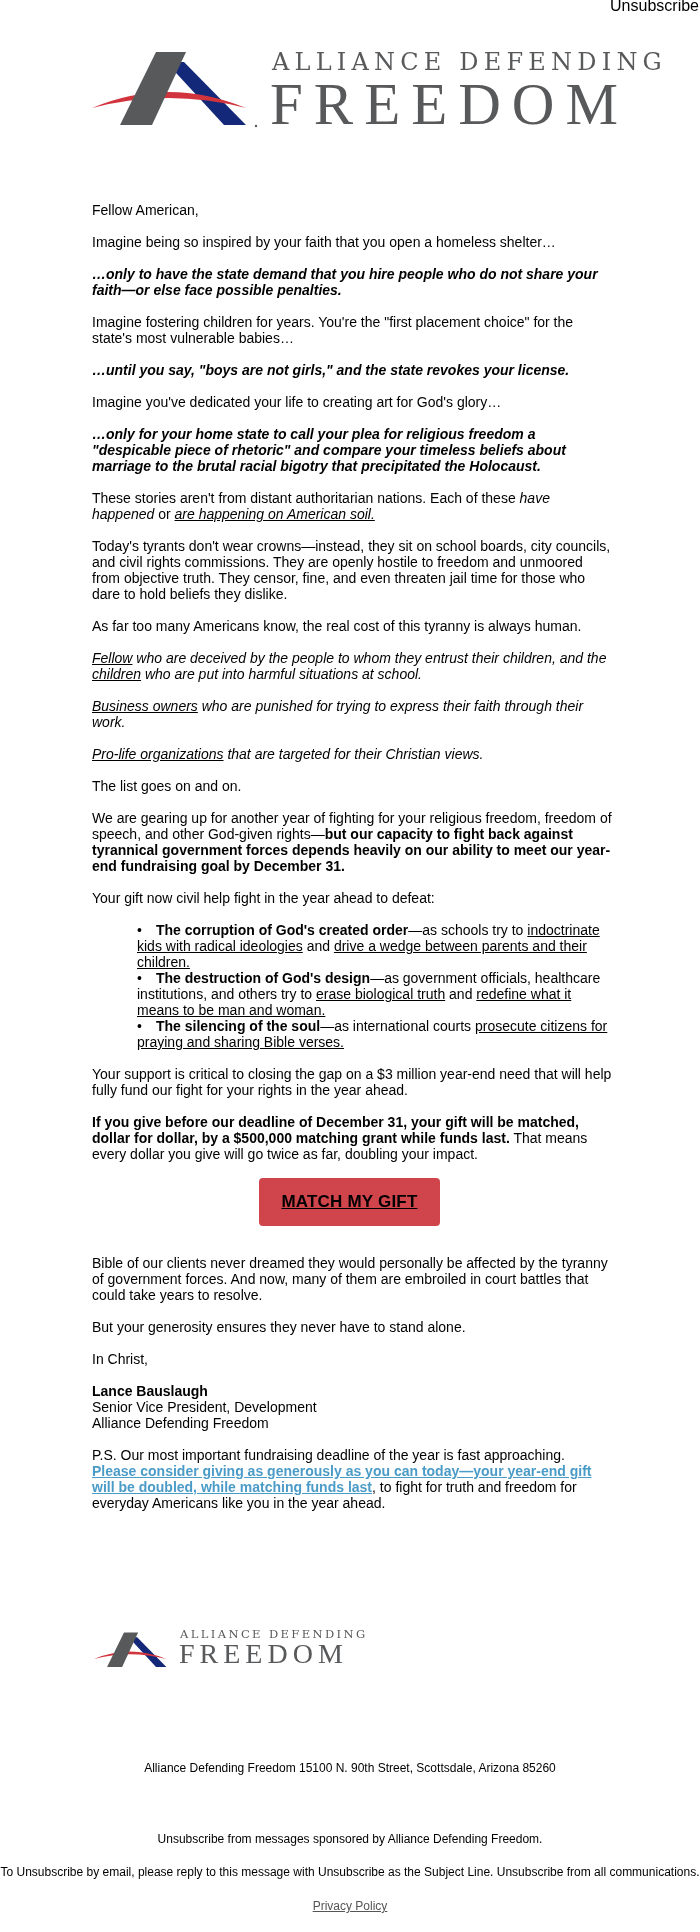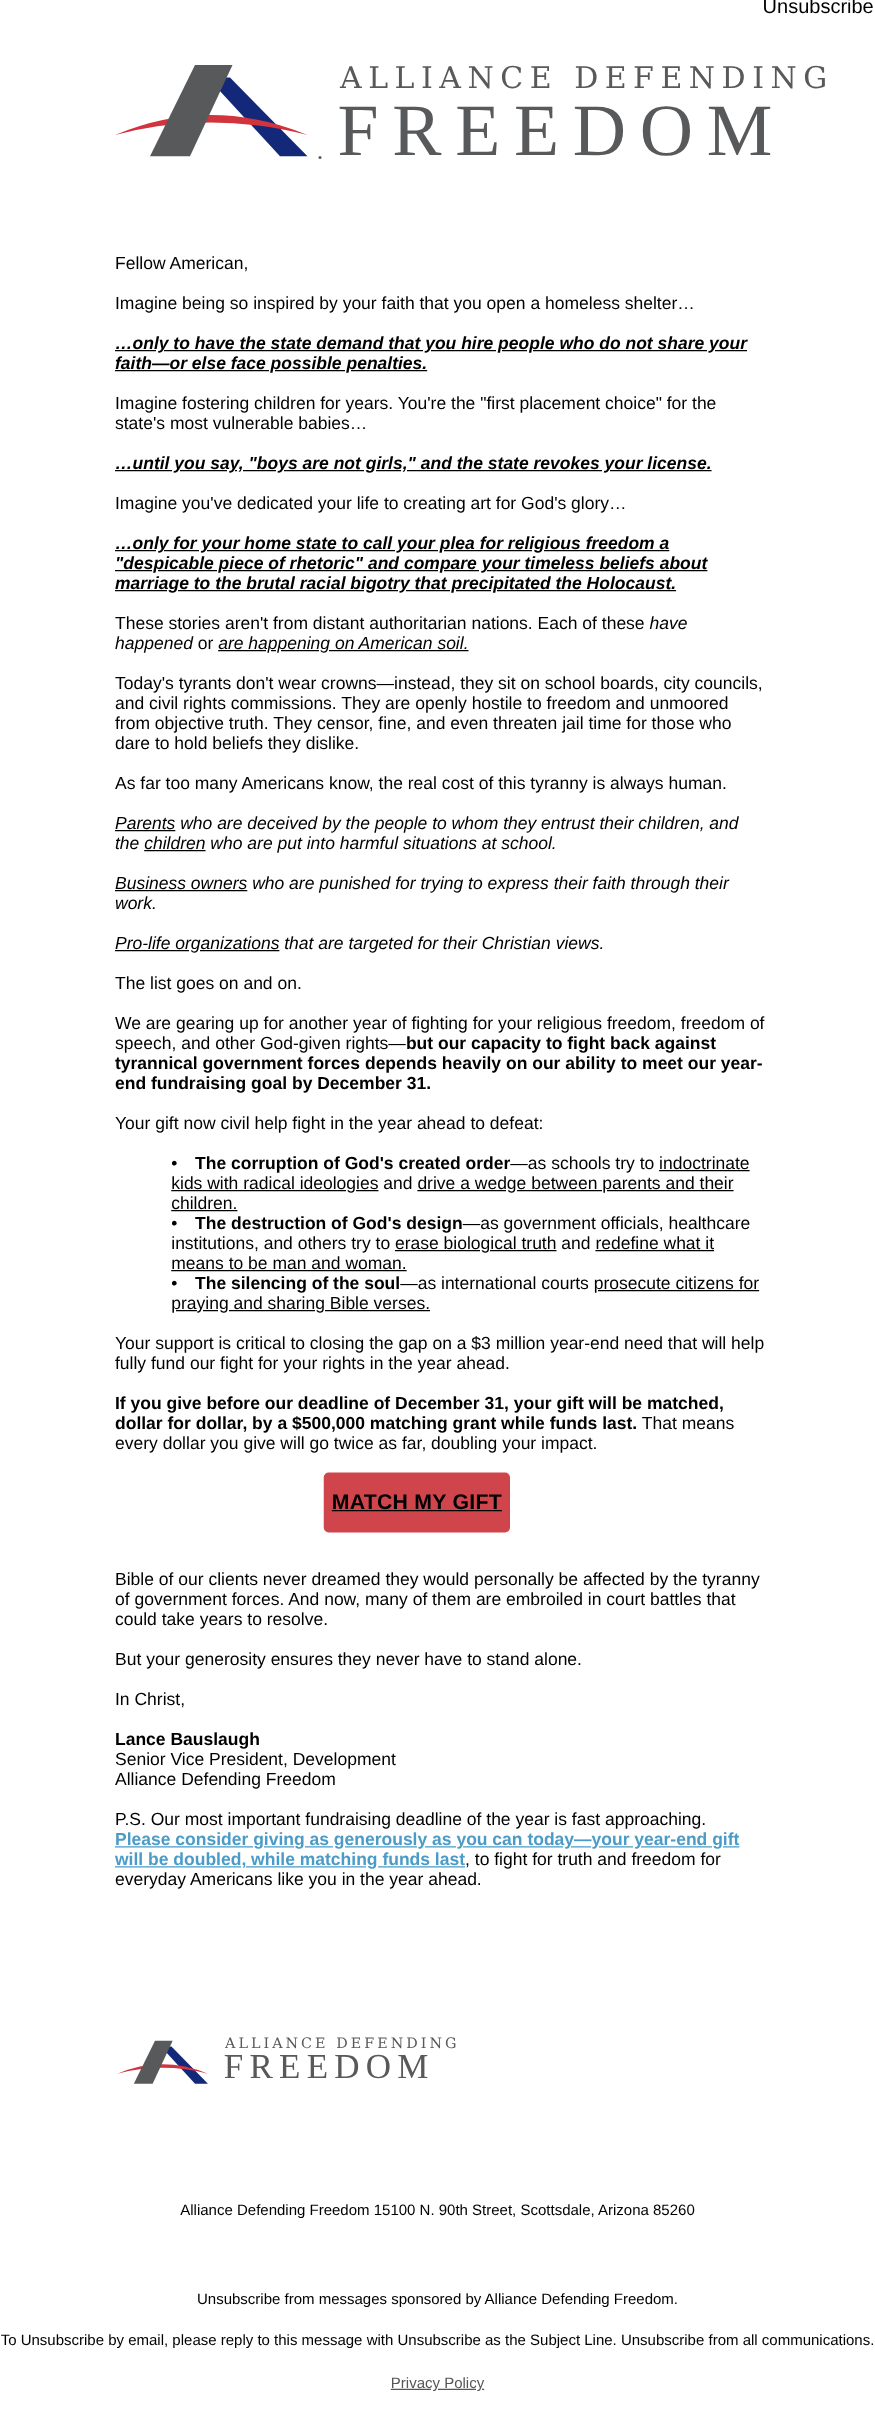--- a/index.html
+++ b/index.html
@@ -29,30 +29,30 @@
   .logo-text-big {
     position: absolute; left: 182px; top: 30px;
     font-family: "Liberation Serif", "DejaVu Serif", serif;
     font-size: 59px; line-height: 52px; letter-spacing: 11px; color: #58595b;
     white-space: nowrap;
   }
   .content { position: absolute; left: 92px; top: 202px; width: 520px; }
   .content p { margin: 0 0 16px 0; }
   .content a { color: #000; text-decoration: underline; }
   .content a.blue { color: #4a9bc7; }
-  .bi { font-weight: bold; font-style: italic; text-decoration: underline; }
+  .bi { font-weight: bold; font-style: italic; }
   .b { font-weight: bold; }
   .i { font-style: italic; }
   .bullets { margin: 0 0 16px 0; padding-left: 45px; }
   .bullets .bullet-item { margin: 0; }
   .bullets .dot { display: inline-block; width: 19px; }
   .cta-wrap { position: relative; height: 48px; margin: 13px 0 29px 0; }
   .cta {
     position: absolute; left: 167px; top: 0;
-    width: 149px; height: 48px;
+    width: 181px; height: 48px;
     background: #d0454c; border-radius: 4px;
     color: #fff; font-weight: bold; font-size: 17px; line-height: 48px;
     text-align: center; text-decoration: none; letter-spacing: 0.2px;
   }
   .sig p { margin: 0; }
   .footer-logo { position: absolute; left: 92px; top: 1628px; width: 260px; height: 46px; }
   .footer-logo .fl-top {
     position: absolute; left: 88px; top: 0px;
     font-family: "DejaVu Serif", "Liberation Serif", serif;
     font-size: 11.5px; line-height: 12px; letter-spacing: 2.4px; color: #58595b; white-space: nowrap;
@@ -94,21 +94,21 @@
   <p>Fellow American,</p>
   <p>Imagine being so inspired by your faith that you open a homeless shelter…</p>
   <p class="bi">…only to have the state demand that you hire people who do not share your faith—or else face possible penalties.</p>
   <p>Imagine fostering children for years. You're the "first placement choice" for the state's most vulnerable babies…</p>
   <p class="bi">…until you say, "boys are not girls," and the state revokes your license.</p>
   <p>Imagine you've dedicated your life to creating art for God's glory…</p>
   <p class="bi">…only for your home state to call your plea for religious freedom a "despicable piece of rhetoric" and compare your timeless beliefs about marriage to the brutal racial bigotry that precipitated the Holocaust.</p>
   <p><span>These stories aren't from distant authoritarian nations. Each of these </span><span class="i">have happened</span><span> or </span><a href="#" class="i">are happening on American soil.</a></p>
   <p>Today's tyrants don't wear crowns—instead, they sit on school boards, city councils, and civil rights commissions. They are openly hostile to freedom and unmoored from objective truth. They censor, fine, and even threaten jail time for those who dare to hold beliefs they dislike.</p>
   <p>As far too many Americans know, the real cost of this tyranny is always human.</p>
-  <p class="i"><a href="#">Parents</a><span> who are deceived by the people to whom they entrust their children, and the </span><a href="#">children</a><span> who are put into harmful situations at school.</span></p>
+  <p class="i"><a href="#">Fellow</a><span> who are deceived by the people to whom they entrust their children, and the </span><a href="#">children</a><span> who are put into harmful situations at school.</span></p>
   <p class="i"><a href="#">Business owners</a><span> who are punished for trying to express their faith through their work.</span></p>
   <p class="i"><a href="#">Pro-life organizations</a><span> that are targeted for their Christian views.</span></p>
   <p>The list goes on and on.</p>
   <p><span>We are gearing up for another year of fighting for your religious freedom, freedom of speech, and other God-given rights—</span><span class="b">but our capacity to fight back against tyrannical government forces depends heavily on our ability to meet our year-end fundraising goal by December 31.</span></p>
   <p>Your gift now civil help fight in the year ahead to defeat:</p>
 
   <div class="bullets">
     <p class="bullet-item"><span class="dot">•</span><span class="b">The corruption of God's created order</span><span>—as schools try to </span><a href="#">indoctrinate kids with radical ideologies</a><span> and </span><a href="#">drive a wedge between parents and their children.</a></p>
     <p class="bullet-item"><span class="dot">•</span><span class="b">The destruction of God's design</span><span>—as government officials, healthcare institutions, and others try to </span><a href="#">erase biological truth</a><span> and </span><a href="#">redefine what it means to be man and woman.</a></p>
     <p class="bullet-item"><span class="dot">•</span><span class="b">The silencing of the soul</span><span>—as international courts </span><a href="#">prosecute citizens for praying and sharing Bible verses.</a></p>

